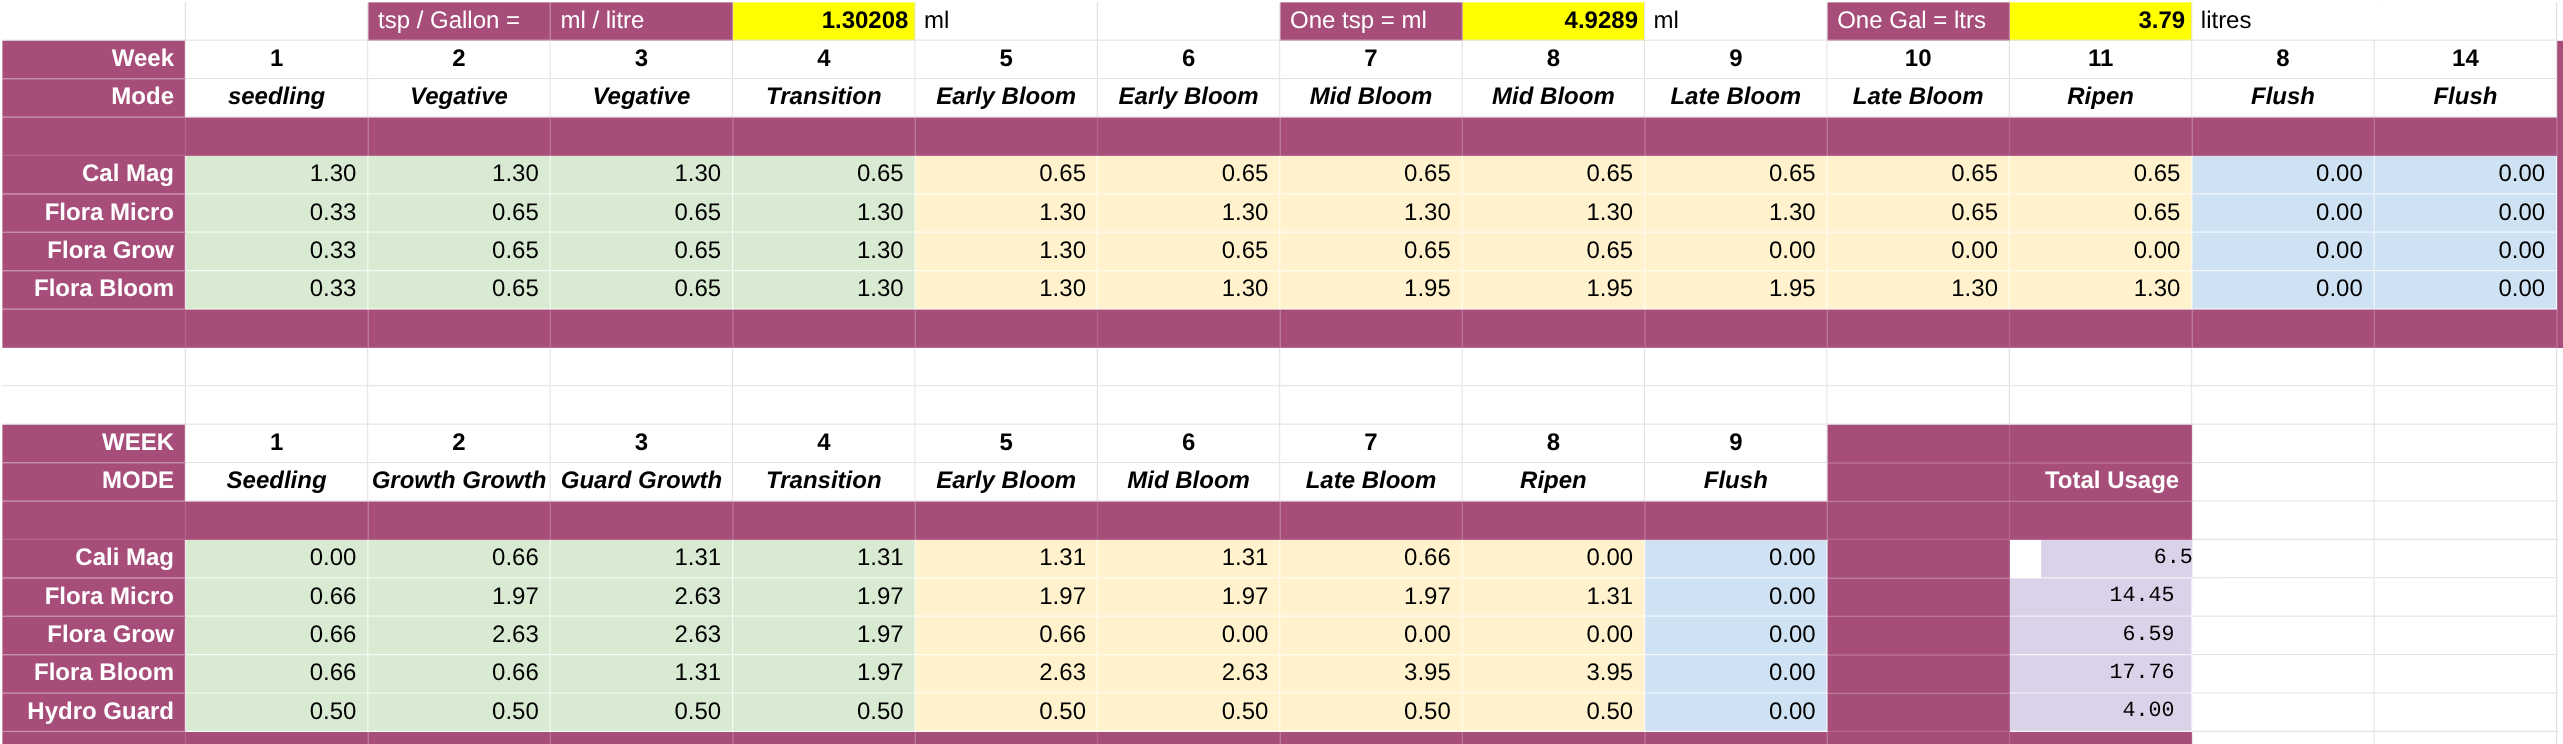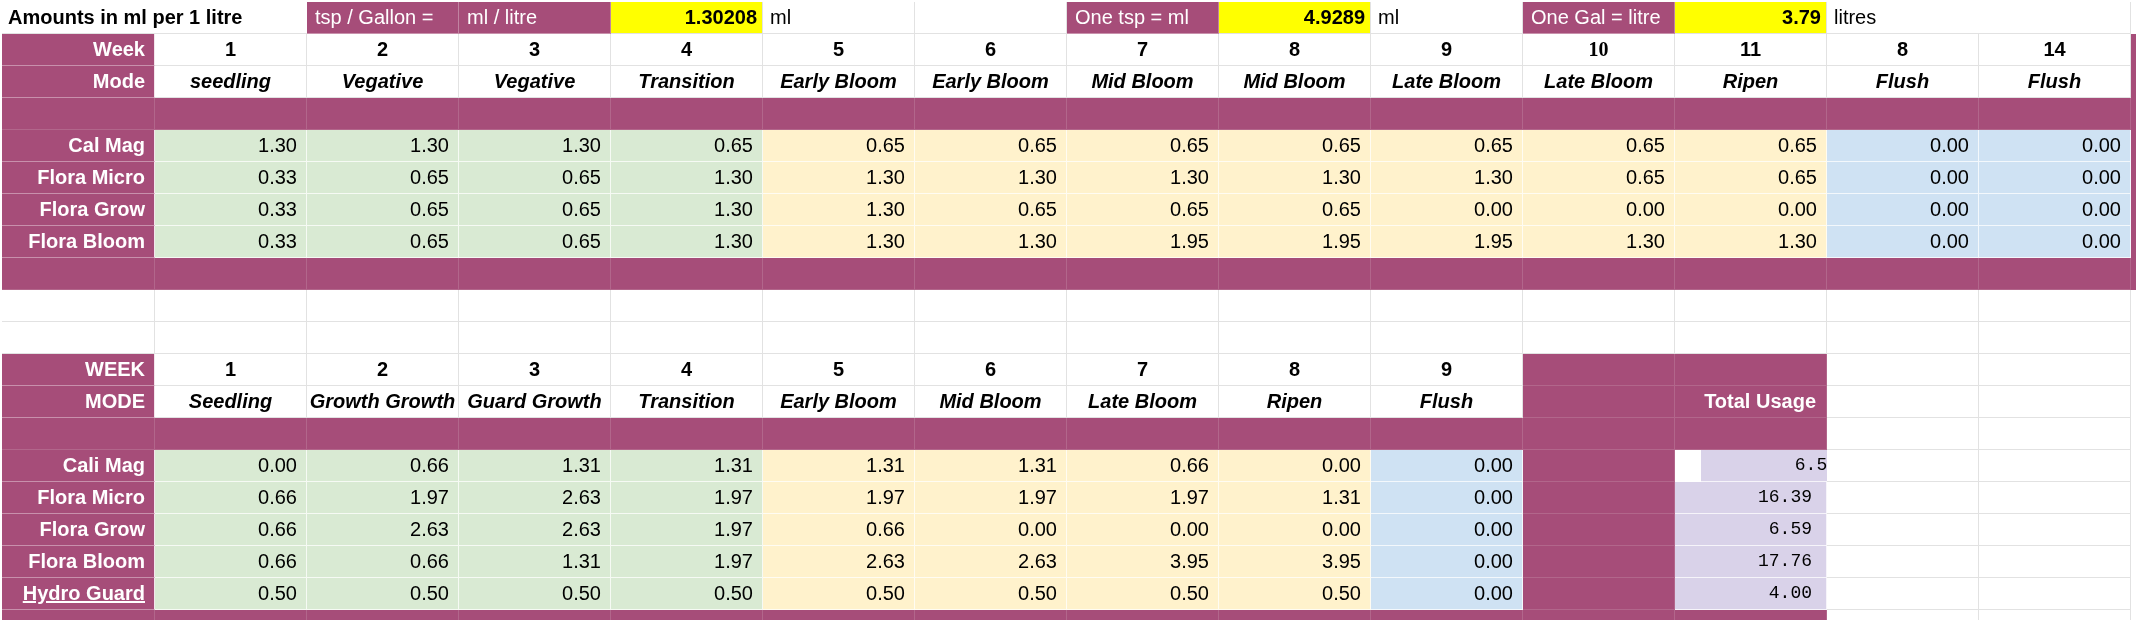--- a/index.html
+++ b/index.html
@@ -46,47 +46,46 @@
   .tot{background:#d9d2e9;font-family:"Liberation Mono",monospace;font-size:18px;text-align:right;
       padding-right:14px;border-right:1px solid rgba(255,255,255,.75);border-bottom:1px solid rgba(255,255,255,.75);}
   
   .title{background:#fff;font-weight:bold;padding-left:6px;z-index:5;border-bottom:1px solid #e2e2e2;}
   .sliver{position:absolute;left:2131px;top:34px;width:5px;height:256px;background:#a64d79;z-index:4;}
 </style>
 </head>
 <body>
 
 <div id="sheet">
-  <div class="c title" style="left:2px;top:2px;width:305px;">Amounts in ml per 1 litre</div>
   <div class="sliver"></div>
 <div class="c g" style="left: 2px; top: 2px; width: 153px;"></div>
     <div class="c g" style="left: 155px; top: 2px; width: 152px;"></div>
     <div class="c pc" style="left: 307px; top: 2px; width: 152px;">tsp / Gallon =</div>
     <div class="c pc" style="left: 459px; top: 2px; width: 152px;">ml / litre</div>
     <div class="c yv" style="left: 611px; top: 2px; width: 152px;">1.30208</div>
     <div class="c ul" style="left: 763px; top: 2px; width: 152px;">ml</div>
     <div class="c g" style="left: 915px; top: 2px; width: 152px;"></div>
     <div class="c pc" style="left: 1067px; top: 2px; width: 152px;">One tsp = ml</div>
     <div class="c yv" style="left: 1219px; top: 2px; width: 152px;">4.9289</div>
     <div class="c ul" style="left: 1371px; top: 2px; width: 152px;">ml</div>
-    <div class="c pc" style="left: 1523px; top: 2px; width: 152px;">One Gal = litre</div>
+    <div class="c pc" style="left: 1523px; top: 2px; width: 152px;">One Gal = ltrs</div>
     <div class="c yv" style="left: 1675px; top: 2px; width: 152px;">3.79</div>
     <div class="c ul" style="left: 1827px; top: 2px; width: 156px;">litres</div>
     <div class="c g" style="left: 1979px; top: 2px; width: 152px;"></div>
     <div class="c ph" style="left: 2px; top: 34px; width: 153px;">Week</div>
     <div class="c wk" style="left: 155px; top: 34px; width: 152px;">1</div>
     <div class="c wk" style="left: 307px; top: 34px; width: 152px;">2</div>
     <div class="c wk" style="left: 459px; top: 34px; width: 152px;">3</div>
     <div class="c wk" style="left: 611px; top: 34px; width: 152px;">4</div>
     <div class="c wk" style="left: 763px; top: 34px; width: 152px;">5</div>
     <div class="c wk" style="left: 915px; top: 34px; width: 152px;">6</div>
     <div class="c wk" style="left: 1067px; top: 34px; width: 152px;">7</div>
     <div class="c wk" style="left: 1219px; top: 34px; width: 152px;">8</div>
     <div class="c wk" style="left: 1371px; top: 34px; width: 152px;">9</div>
-    <div class="c wk" style="left: 1523px; top: 34px; width: 152px; font-family: Liberation Serif, serif;">10</div>
+    <div class="c wk" style="left: 1523px; top: 34px; width: 152px;">10</div>
     <div class="c wk" style="left: 1675px; top: 34px; width: 152px;">11</div>
     <div class="c wk" style="left: 1827px; top: 34px; width: 152px;">8</div>
     <div class="c wk" style="left: 1979px; top: 34px; width: 152px;">14</div>
     <div class="c ph" style="left: 2px; top: 66px; width: 153px;">Mode</div>
     <div class="c md" style="left: 155px; top: 66px; width: 152px;">seedling</div>
     <div class="c md" style="left: 307px; top: 66px; width: 152px;">Vegative</div>
     <div class="c md" style="left: 459px; top: 66px; width: 152px;">Vegative</div>
     <div class="c md" style="left: 611px; top: 66px; width: 152px;">Transition</div>
     <div class="c md" style="left: 763px; top: 66px; width: 152px;">Early Bloom</div>
     <div class="c md" style="left: 915px; top: 66px; width: 152px;">Early Bloom</div>
@@ -269,21 +268,21 @@
     <div class="c val vg" style="left: 155px; top: 482px; width: 152px;">0.66</div>
     <div class="c val vg" style="left: 307px; top: 482px; width: 152px;">1.97</div>
     <div class="c val vg" style="left: 459px; top: 482px; width: 152px;">2.63</div>
     <div class="c val vg" style="left: 611px; top: 482px; width: 152px;">1.97</div>
     <div class="c val vc" style="left: 763px; top: 482px; width: 152px;">1.97</div>
     <div class="c val vc" style="left: 915px; top: 482px; width: 152px;">1.97</div>
     <div class="c val vc" style="left: 1067px; top: 482px; width: 152px;">1.97</div>
     <div class="c val vc" style="left: 1219px; top: 482px; width: 152px;">1.31</div>
     <div class="c val vb" style="left: 1371px; top: 482px; width: 152px;">0.00</div>
     <div class="c pb" style="left: 1523px; top: 482px; width: 152px;"></div>
-    <div class="c tot" style="left: 1675px; top: 482px; width: 152px;">16.39</div>
+    <div class="c tot" style="left: 1675px; top: 482px; width: 152px;">14.45</div>
     <div class="c g" style="left: 1827px; top: 482px; width: 152px;"></div>
     <div class="c g" style="left: 1979px; top: 482px; width: 152px;"></div>
     <div class="c ph" style="left: 2px; top: 514px; width: 153px;">Flora Grow</div>
     <div class="c val vg" style="left: 155px; top: 514px; width: 152px;">0.66</div>
     <div class="c val vg" style="left: 307px; top: 514px; width: 152px;">2.63</div>
     <div class="c val vg" style="left: 459px; top: 514px; width: 152px;">2.63</div>
     <div class="c val vg" style="left: 611px; top: 514px; width: 152px;">1.97</div>
     <div class="c val vc" style="left: 763px; top: 514px; width: 152px;">0.66</div>
     <div class="c val vc" style="left: 915px; top: 514px; width: 152px;">0.00</div>
     <div class="c val vc" style="left: 1067px; top: 514px; width: 152px;">0.00</div>
@@ -300,21 +299,21 @@
     <div class="c val vg" style="left: 611px; top: 546px; width: 152px;">1.97</div>
     <div class="c val vc" style="left: 763px; top: 546px; width: 152px;">2.63</div>
     <div class="c val vc" style="left: 915px; top: 546px; width: 152px;">2.63</div>
     <div class="c val vc" style="left: 1067px; top: 546px; width: 152px;">3.95</div>
     <div class="c val vc" style="left: 1219px; top: 546px; width: 152px;">3.95</div>
     <div class="c val vb" style="left: 1371px; top: 546px; width: 152px;">0.00</div>
     <div class="c pb" style="left: 1523px; top: 546px; width: 152px;"></div>
     <div class="c tot" style="left: 1675px; top: 546px; width: 152px;">17.76</div>
     <div class="c g" style="left: 1827px; top: 546px; width: 152px;"></div>
     <div class="c g" style="left: 1979px; top: 546px; width: 152px;"></div>
-    <div class="c ph" style="left: 2px; top: 578px; width: 153px; text-decoration: underline;">Hydro Guard</div>
+    <div class="c ph" style="left: 2px; top: 578px; width: 153px;">Hydro Guard</div>
     <div class="c val vg" style="left: 155px; top: 578px; width: 152px;">0.50</div>
     <div class="c val vg" style="left: 307px; top: 578px; width: 152px;">0.50</div>
     <div class="c val vg" style="left: 459px; top: 578px; width: 152px;">0.50</div>
     <div class="c val vg" style="left: 611px; top: 578px; width: 152px;">0.50</div>
     <div class="c val vc" style="left: 763px; top: 578px; width: 152px;">0.50</div>
     <div class="c val vc" style="left: 915px; top: 578px; width: 152px;">0.50</div>
     <div class="c val vc" style="left: 1067px; top: 578px; width: 152px;">0.50</div>
     <div class="c val vc" style="left: 1219px; top: 578px; width: 152px;">0.50</div>
     <div class="c val vb" style="left: 1371px; top: 578px; width: 152px;">0.00</div>
     <div class="c pb" style="left: 1523px; top: 578px; width: 152px;"></div>

